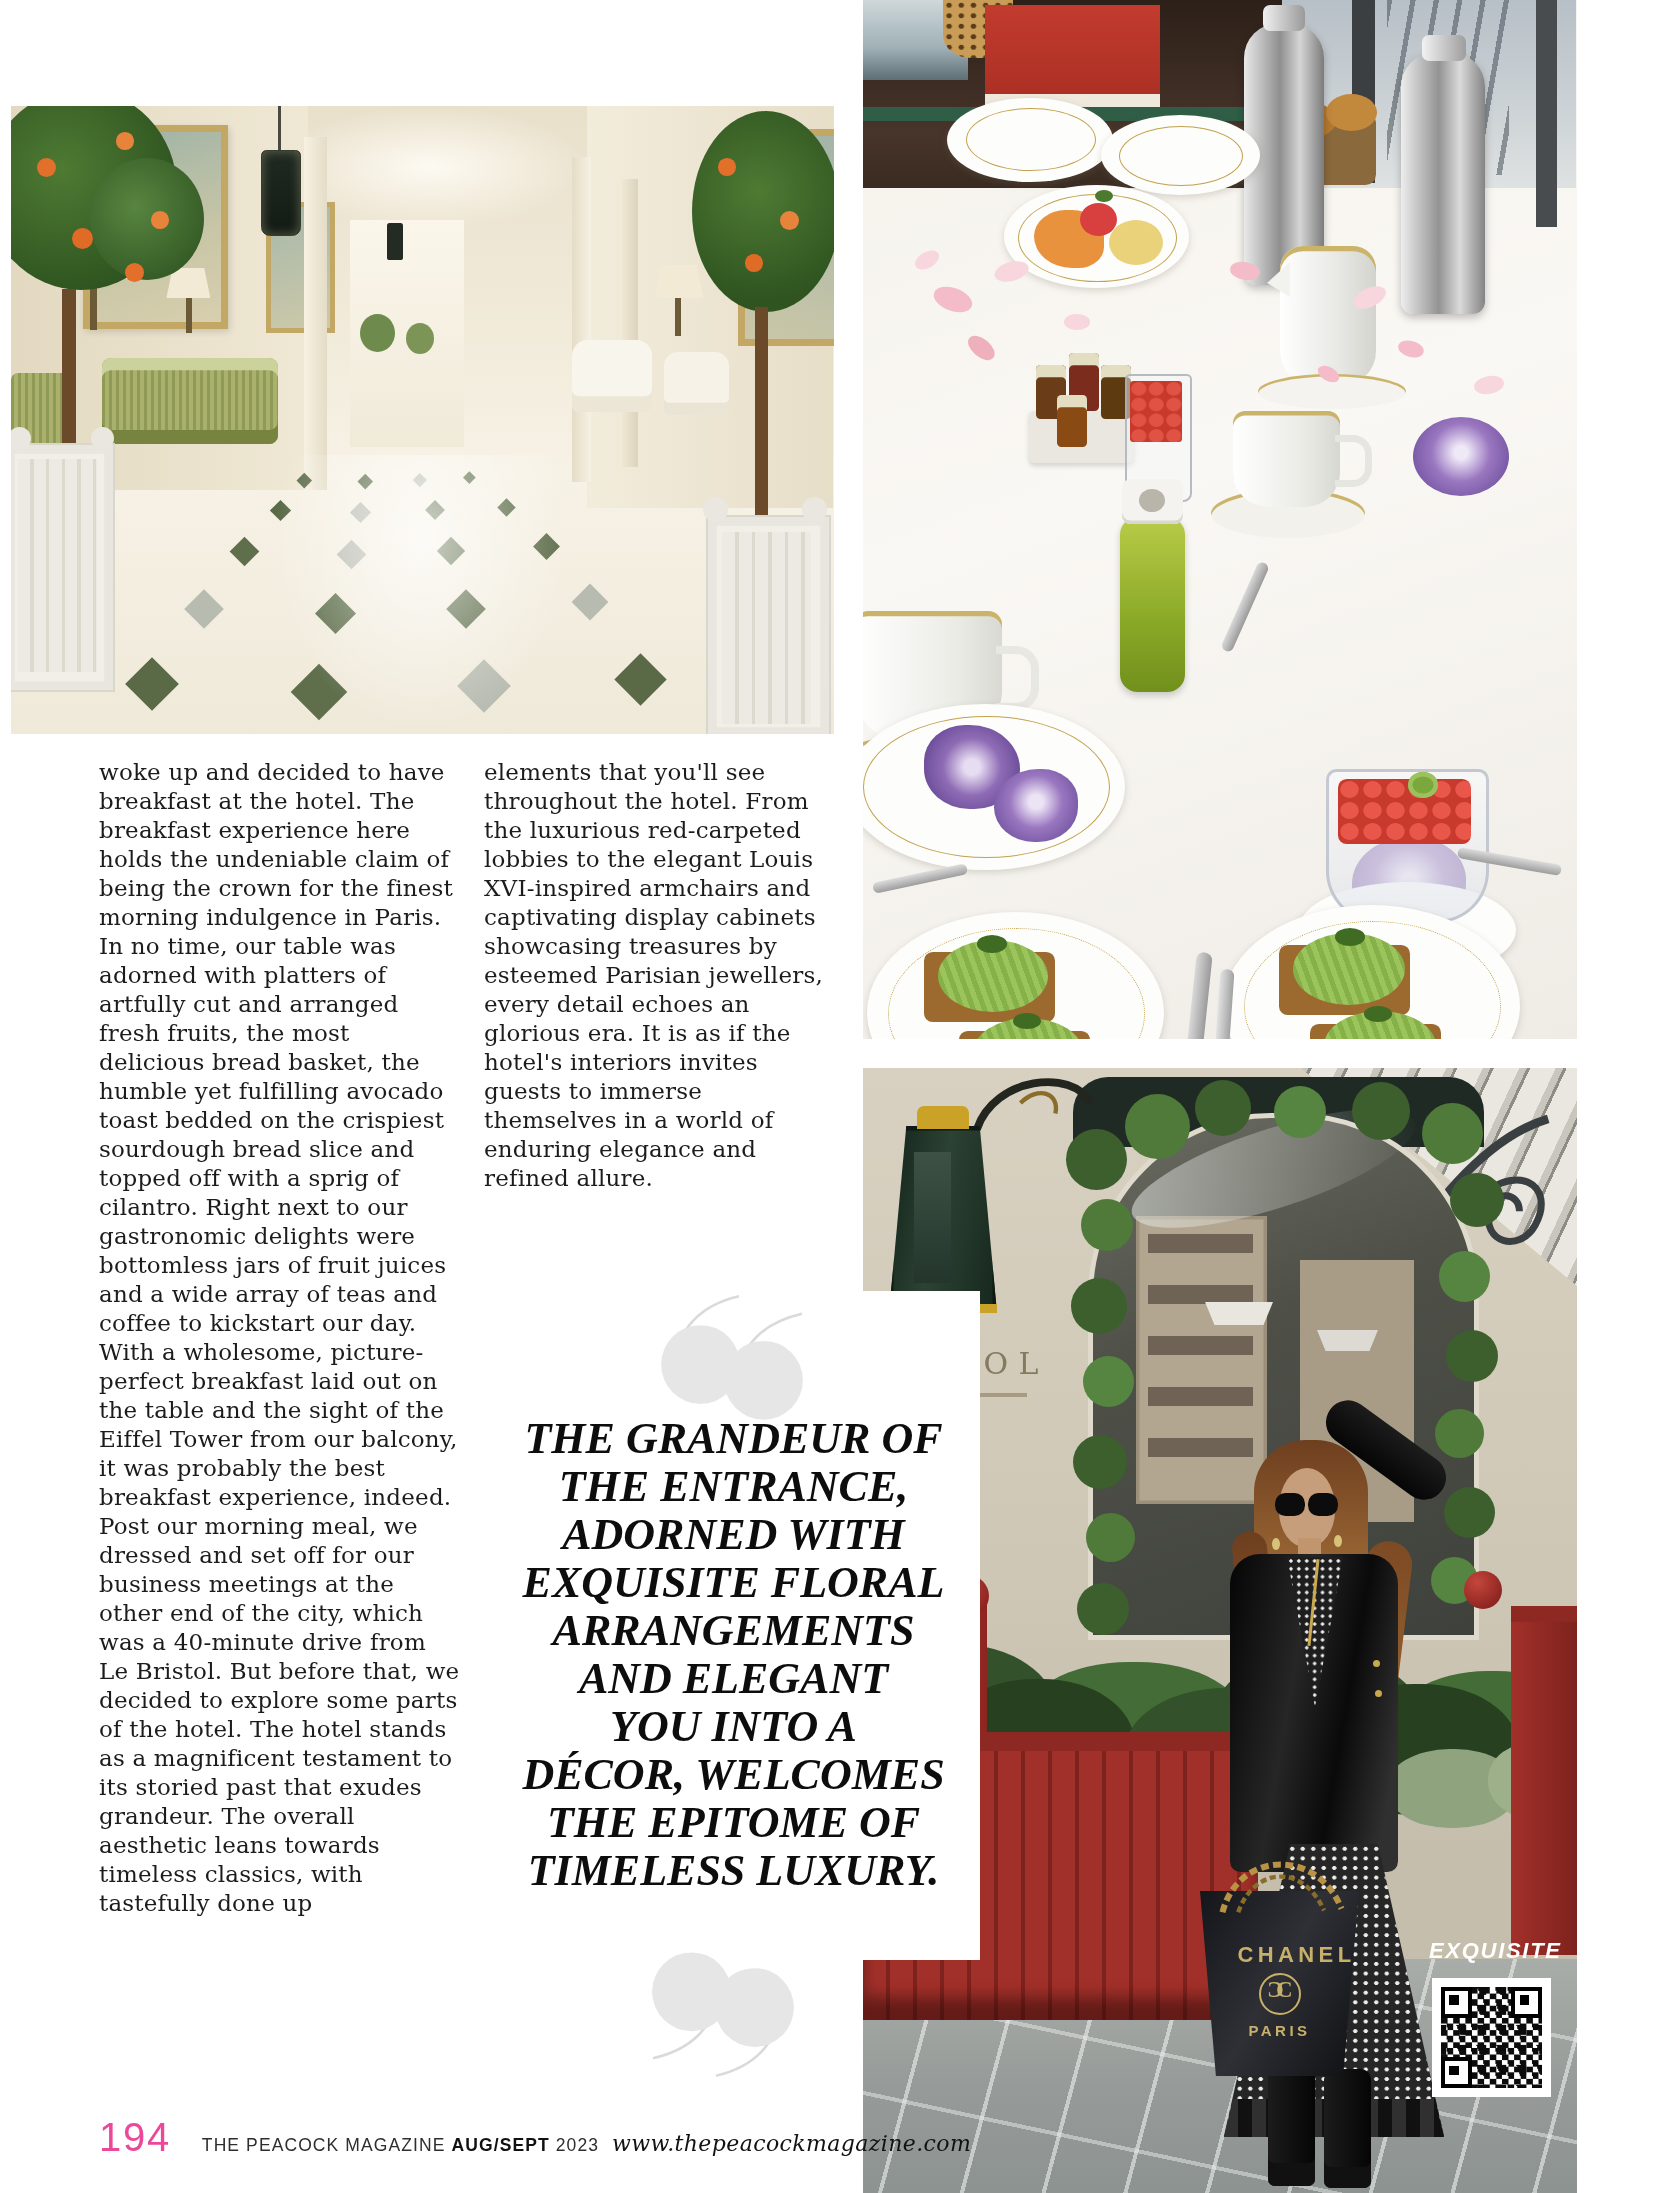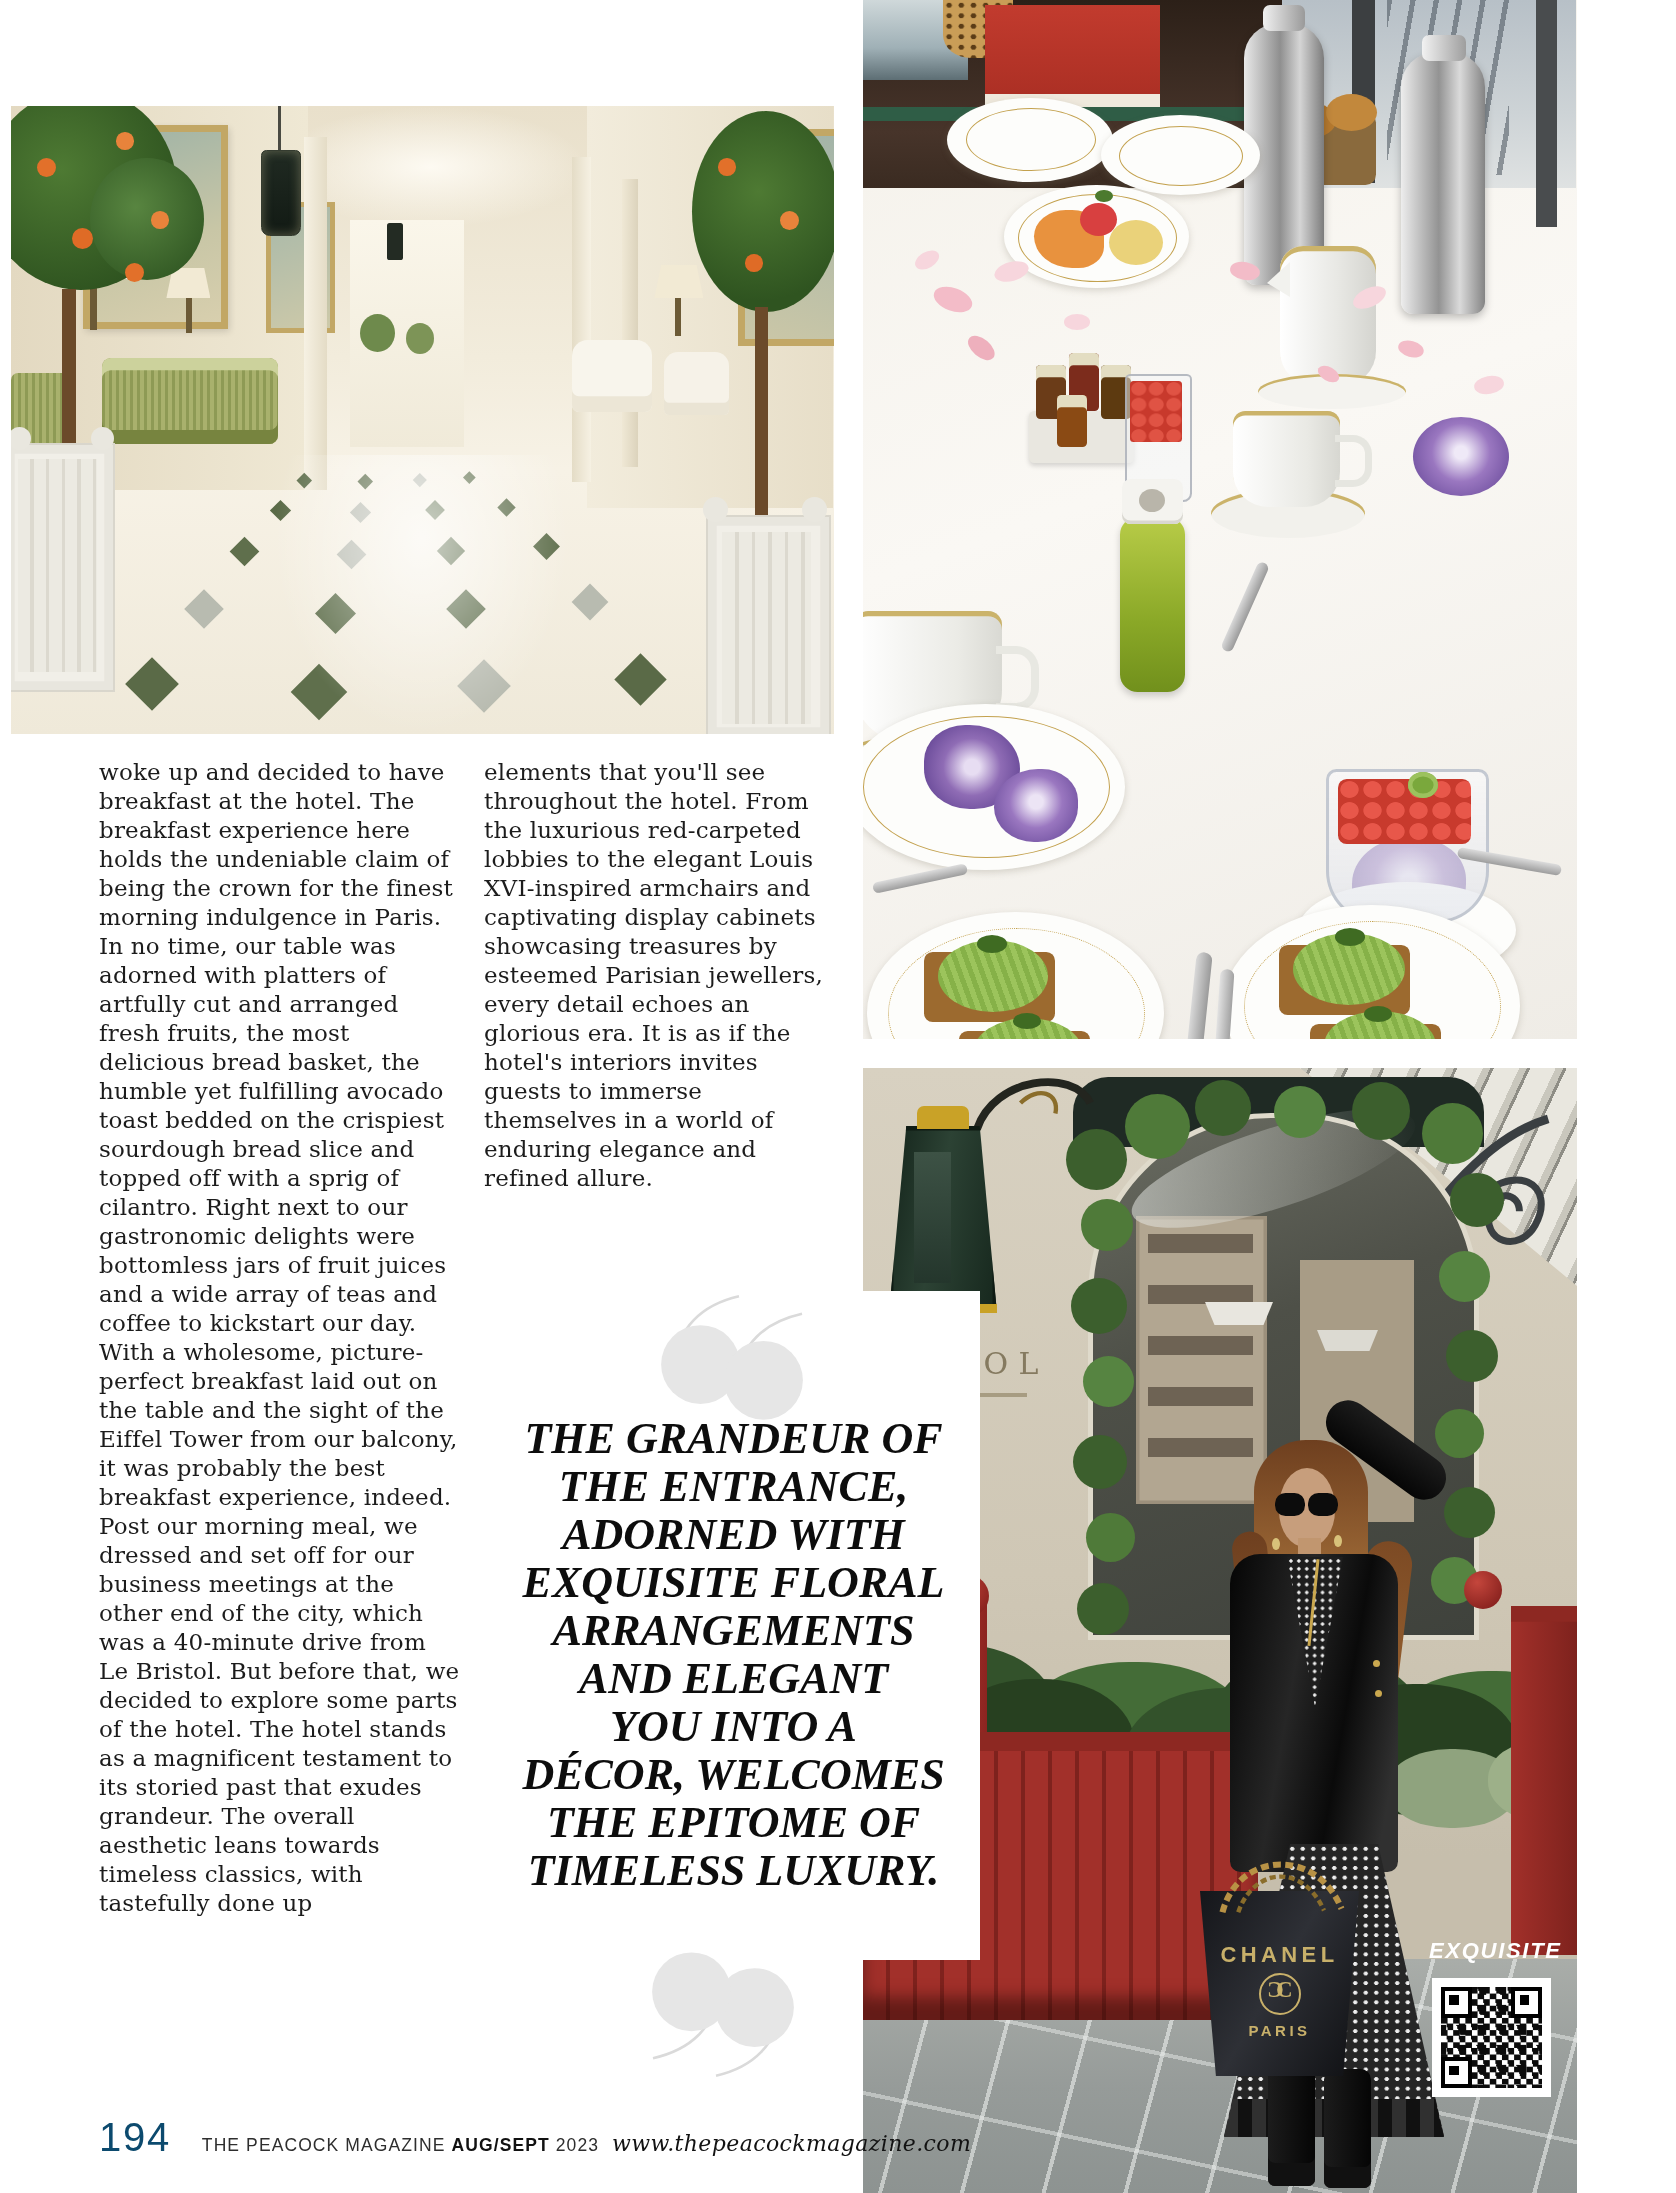--- a/index.html
+++ b/index.html
@@ -25,21 +25,21 @@
   .petal{position:absolute;border-radius:50%;}
   .ivy{position:absolute;border-radius:50%;}
   .hedge{position:absolute;border-radius:48%;}
   .plate{position:absolute;background:#fdfdfb;border-radius:50%;box-shadow:0 2.6px 7px rgba(120,110,90,.25);}
   .rim{position:absolute;border-radius:50%;border:1.7px solid #c3a14e;}
   .toast{position:absolute;background:#9c6a2f;border-radius:8.7px;}
   .avocado{position:absolute;border-radius:50%;
            background:repeating-linear-gradient(70deg,#86b148 0 5.2px,#9cc45c 5.2px 10.5px);}
   .sprig{position:absolute;background:#3f6b22;border-radius:50%;}
   .footer{position:absolute;left:99px;top:2117px;display:flex;align-items:baseline;gap:31px;z-index:7;}
-  .page-num{font:300 40px/1 "Liberation Sans",sans-serif;color:#0c4a6e;letter-spacing:1.7px;}
+  .page-num{font:300 40px/1 "Liberation Sans",sans-serif;color:#ec4899;letter-spacing:1.7px;}
   .footer-line{font:17.5px "Liberation Sans",sans-serif;color:#2e2e2e;letter-spacing:1.1px;}
   .footer-line .issue{font-weight:700;color:#111;}
   .footer-line .site{font:italic 22px "DejaVu Serif",serif;color:#121212;letter-spacing:0.4px;margin-left:7px;}
   .qr-noise{position:absolute;inset:8.7px;
     background-image:repeating-conic-gradient(#0b0b0b 0 25%,transparent 0 50%),
                      repeating-conic-gradient(transparent 0 25%,#0b0b0b 0 44%,transparent 0 75%);
     background-size:12.2px 12.2px,20px 20px;background-position:0 0,5.2px 7.9px;}
   .finder{position:absolute;width:23px;height:23px;border:4.4px solid #000;background:#fff;}
   .finder::after{content:"";position:absolute;left:4.4px;top:4.4px;width:9.6px;height:9.6px;background:#000;}
   .cc{display:inline-block;font:700 23px/23px "Liberation Serif",serif;color:#c8b06a;}
@@ -306,21 +306,21 @@
     <div class="abs" style="left:38px;top:409px;width:220px;height:292px;clip-path:polygon(30% 0,70% 0,100% 100%,0 100%);background-color:#262626;background-image:radial-gradient(#efefef 1.9px,transparent 2.3px);background-size:10.5px 9.6px;"></div>
     <div class="abs" style="left:38px;top:664px;width:220px;height:38px;clip-path:polygon(4% 0,96% 0,100% 100%,0 100%);background:repeating-linear-gradient(90deg,#303030 0 14px,#111 14px 28px);"></div>
     <div class="abs" style="left:82px;top:627px;width:47px;height:124px;border-radius:10.5px 10.5px 7px 7px;background:linear-gradient(90deg,#1c1c1c,#050505);box-shadow:inset 0 -23px 0 #111;"></div>
     <div class="abs" style="left:138px;top:634px;width:47px;height:119px;border-radius:10.5px 10.5px 7px 7px;background:linear-gradient(90deg,#1c1c1c,#050505);box-shadow:inset 0 -21px 0 #111;"></div>
 
     <div class="abs" style="left:14px;top:456px;width:159px;height:185px;clip-path:polygon(0 0,100% 0,90% 100%,10% 100%);background:linear-gradient(120deg,#15161a,#2e3036 48%,#0f1013);"></div>
     <svg class="abs" style="left:26px;top:409px;" width="140" height="70" viewBox="0 0 160 80">
       <path d="M12 78 C 30 8, 120 4, 148 74" stroke="#b89245" stroke-width="7" fill="none" stroke-dasharray="9 5"></path>
       <path d="M30 78 C 48 26, 104 22, 128 76" stroke="#8a6d2b" stroke-width="5" fill="none" stroke-dasharray="7 4"></path>
     </svg>
-    <div class="abs" style="left:14px;top:507px;width:159px;text-align:center;font:700 22px 'Liberation Sans',sans-serif;color:#c8b06a;letter-spacing:4.4px;">CHANEL</div>
+    <div class="abs" style="left:31px;top:507px;width:159px;text-align:center;font:700 22px 'Liberation Sans',sans-serif;color:#c8b06a;letter-spacing:4.4px;">CHANEL</div>
     <div class="abs" style="left:73px;top:538px;width:38px;height:38px;border:2.6px solid #c8b06a;border-radius:50%;text-align:center;line-height:35px;">
       <span class="cc" style="display:inline-block;transform:scaleX(-1);margin-right:-7.9px;">C</span><span class="cc">C</span>
     </div>
     <div class="abs" style="left:14px;top:587px;width:159px;text-align:center;font:700 15px 'Liberation Sans',sans-serif;color:#c8b06a;letter-spacing:3.5px;">PARIS</div>
   </div>
 
   <div class="abs" style="left:566px;top:870px;width:140px;font:italic 800 22px 'Liberation Sans',sans-serif;color:#ffffff;letter-spacing:1.7px;z-index:5;">EXQUISITE</div>
   <div class="abs" style="left:569px;top:910px;width:119px;height:119px;background:#ffffff;z-index:5;">
     <div class="qr-noise"></div>
     <div class="finder" style="left:8.7px;top:8.7px;"></div>

